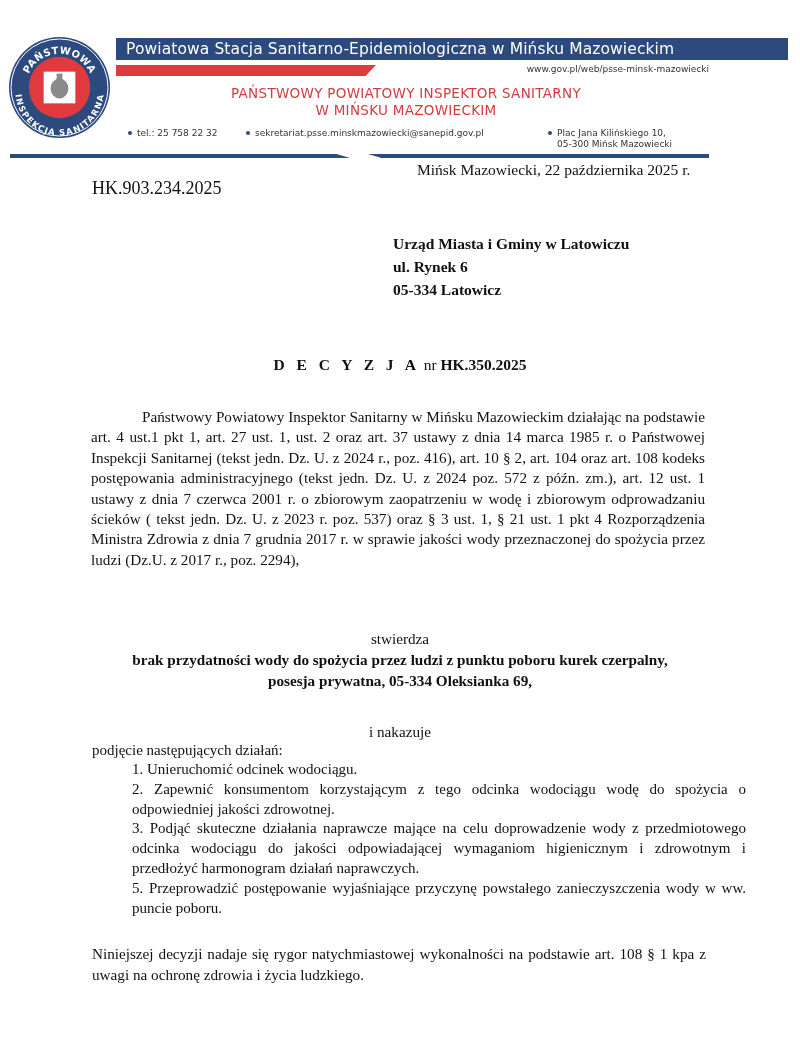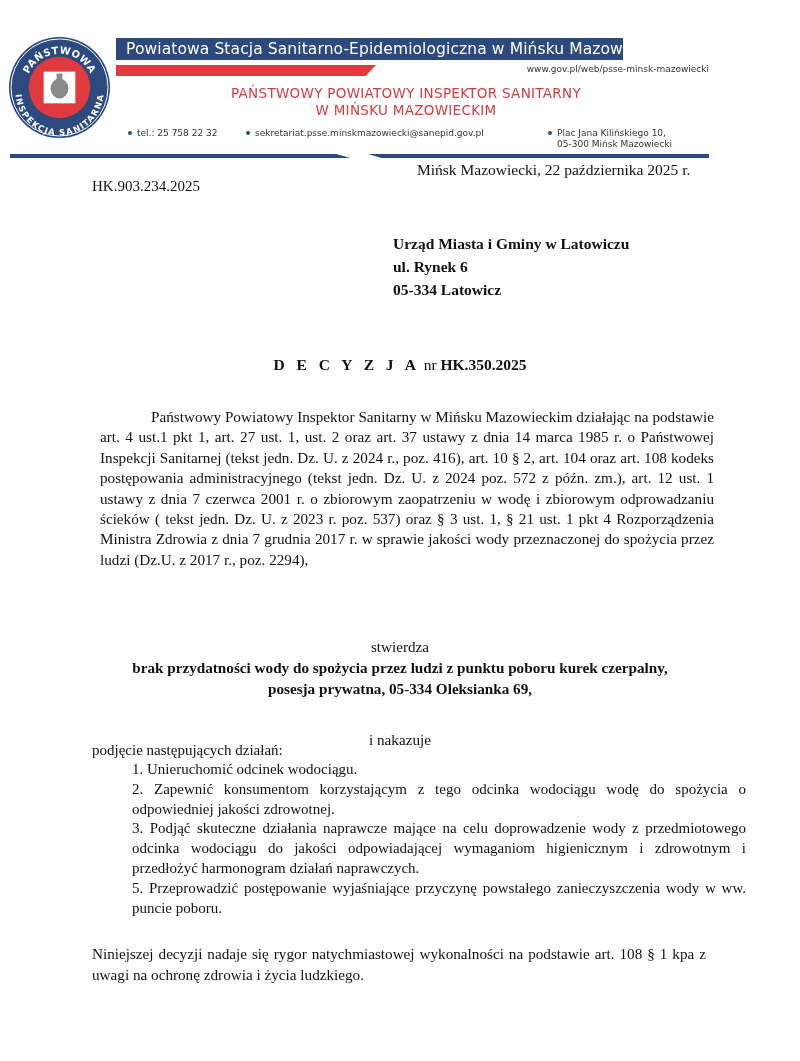--- a/index.html
+++ b/index.html
@@ -1,47 +1,47 @@
 <!DOCTYPE html>
 <html><head>
   <meta charset="utf-8">
   <style>
     html, body { margin: 0; padding: 0; background: #ffffff; }
     body { width: 800px; height: 1061px; position: relative; overflow: hidden; font-family: "Liberation Serif", serif; color: #111; }
 
     
     .emblem { position: absolute; left: 8px; top: 36px; width: 103px; height: 103px; }
-    .band-blue { position: absolute; left: 116px; top: 38px; width: 507px; height: 22px; background: #2c4a7e; color: #fff;
+    .band-blue { position: absolute; left: 116px; top: 38px; width: 672px; height: 22px; background: #2c4a7e; color: #fff;
       font-family: "DejaVu Sans", sans-serif; font-size: 15.5px; line-height: 22px; padding-left: 10px; box-sizing: border-box; letter-spacing: 0.1px; white-space: nowrap; }
     .band-red { position: absolute; left: 116px; top: 65px; width: 260px; height: 11px; background: #e03a3e;
       clip-path: polygon(0 0, 100% 0, 96% 100%, 0 100%); }
     .website { position: absolute; right: 91px; top: 64px; font-family: "DejaVu Sans", sans-serif; font-size: 9px; color: #333; }
     .inspector-title { position: absolute; left: 186px; top: 85px; width: 440px; text-align: center;
       font-family: "DejaVu Sans", sans-serif; font-size: 13.5px; line-height: 17px; color: #d43b3f; letter-spacing: 0.3px; }
     .contact { position: absolute; font-family: "DejaVu Sans", sans-serif; font-size: 9px; color: #333; line-height: 11px; }
     .contact .dot { display: inline-block; width: 4px; height: 4px; border-radius: 50%; background: #2c4a7e; margin-right: 5px; vertical-align: middle; position: relative; top: -1px; }
     .c-tel { left: 128px; top: 128px; }
     .c-mail { left: 246px; top: 128px; text-align: center; }
     .c-addr { left: 548px; top: 128px; }
     .c-addr .line2 { display: block; padding-left: 9px; }
     .rule-left { position: absolute; left: 10px; top: 154px; width: 340px; height: 4px; background: #2c4a7e;
       clip-path: polygon(0 0, 96% 0, 100% 100%, 0 100%); box-shadow: 0 2px 0 #c9d0db; }
     .rule-right { position: absolute; left: 368px; top: 154px; width: 341px; height: 4px; background: #2c4a7e;
       clip-path: polygon(0 0, 100% 0, 100% 100%, 4% 100%); }
 
     
     .date { position: absolute; left: 417px; top: 161px; font-size: 15.5px; }
-    .ref { position: absolute; left: 92px; top: 178px; font-size: 15px; }
+    .ref { position: absolute; left: 92px; top: 178px; font-size: 18px; }
     .recipient { position: absolute; left: 393px; top: 232px; font-size: 15.5px; font-weight: bold; line-height: 23px; }
     .decision-title { position: absolute; left: 0; width: 800px; top: 356px; text-align: center; font-size: 15.5px; font-weight: bold; }
     .decision-title .spaced { letter-spacing: 4px; }
     .decision-title .nr { font-weight: normal; }
-    .para { position: absolute; left: 100px; width: 614px; font-size: 15.2px; line-height: 20.4px; text-align: justify; }
+    .para { position: absolute; left: 91px; width: 614px; font-size: 15.2px; line-height: 20.4px; text-align: justify; }
     .para.intro { top: 407px; text-indent: 51px; }
-    .center-block { position: absolute; left: 0; width: 800px; text-align: center; font-size: 15.2px; line-height: 20.5px; margin-top: 8px; }
+    .center-block { position: absolute; left: 0; width: 800px; text-align: center; font-size: 15.2px; line-height: 20.5px; }
     .stwierdza { top: 629px; }
     .finding { top: 650px; font-weight: bold; }
     .nakazuje { top: 722px; }
     .actions-intro { position: absolute; left: 92px; top: 740px; font-size: 15px; line-height: 20px; }
     .actions { position: absolute; left: 92px; top: 760px; width: 614px; font-size: 15px; line-height: 19.8px; text-align: justify; margin-left: 40px; }
     .actions .item { display: block; }
     .rigor { position: absolute; left: 92px; top: 944px; width: 614px; font-size: 15.2px; line-height: 20.5px; font-weight: normal; text-align: justify; }
   </style>
 </head>
 <body>

